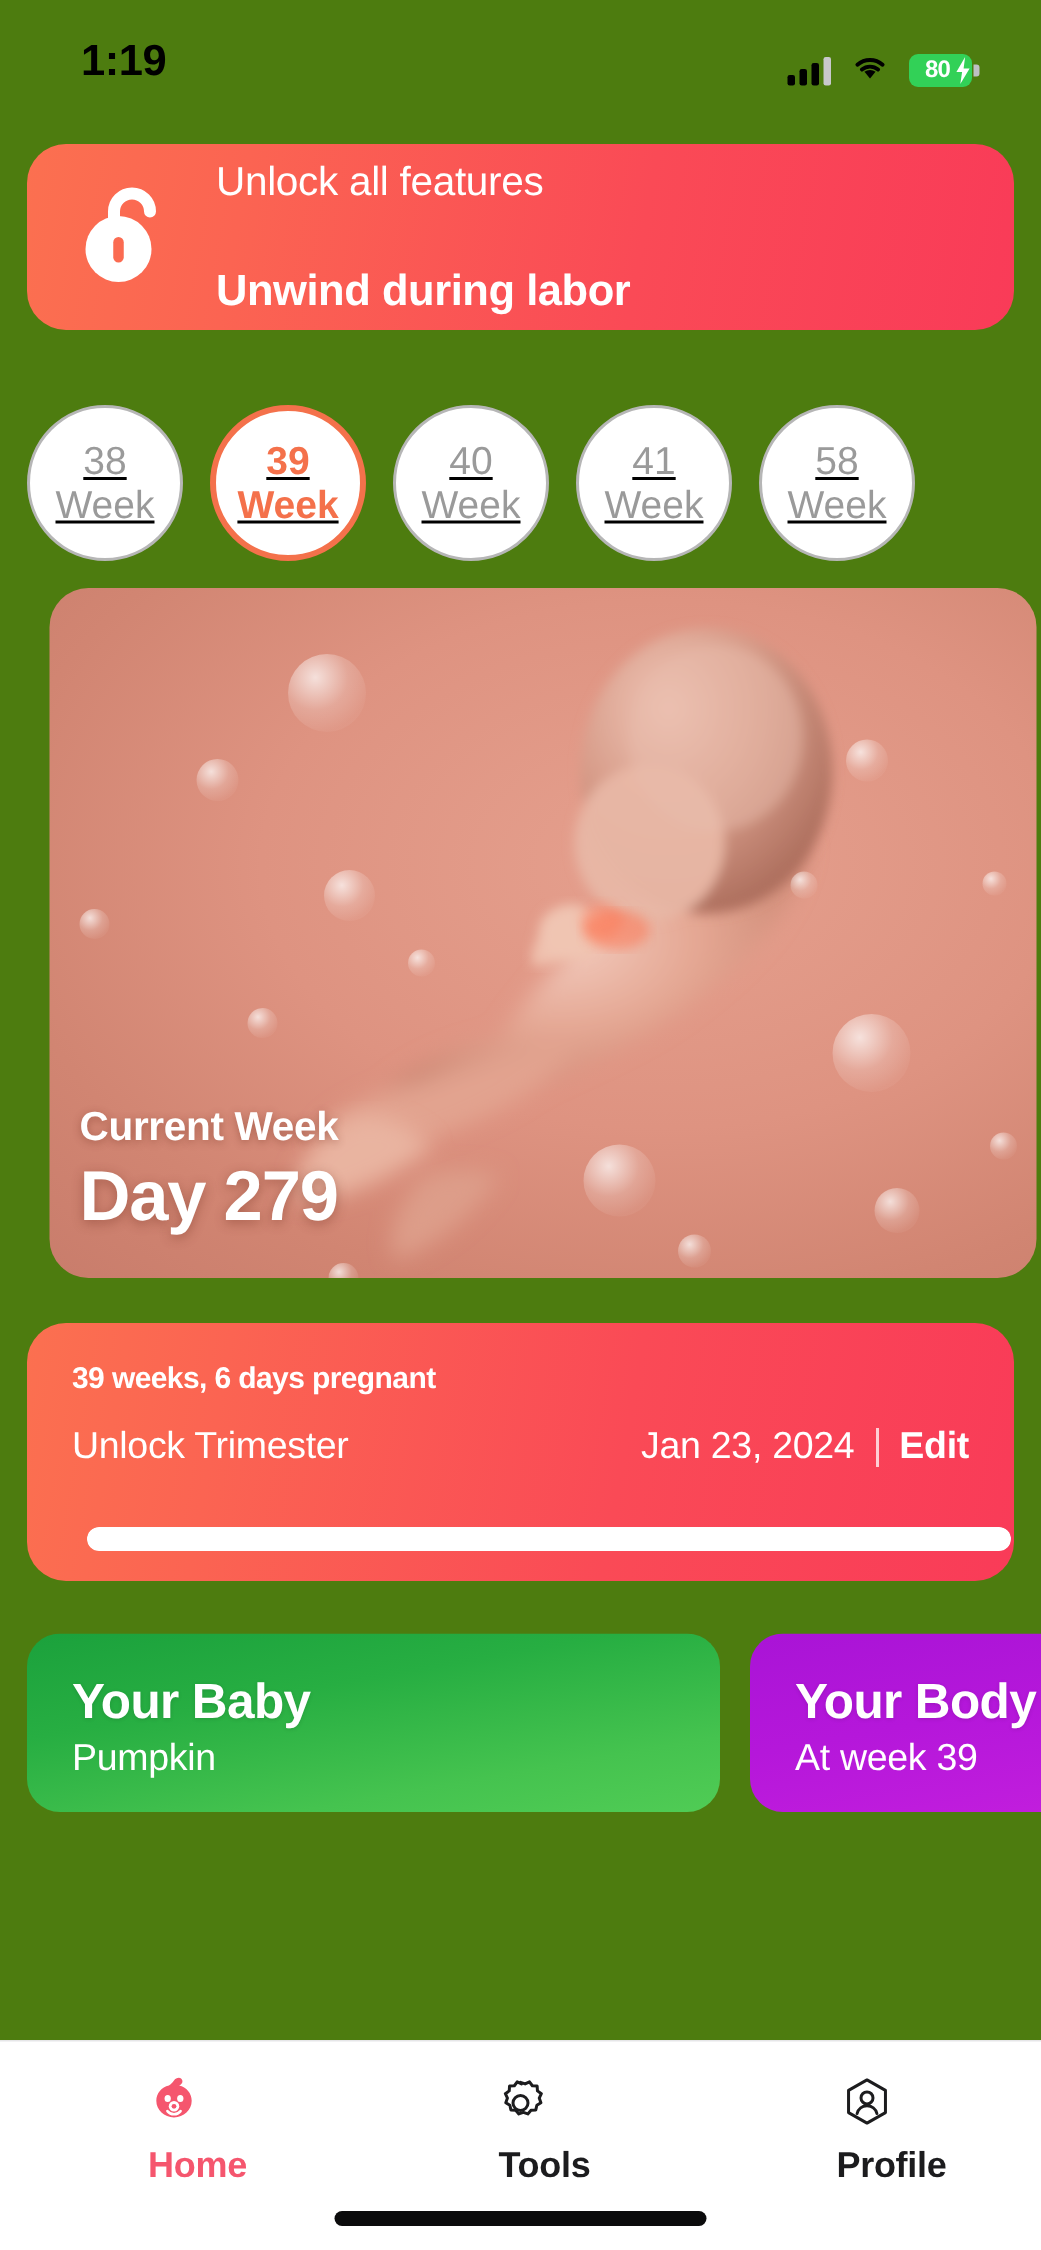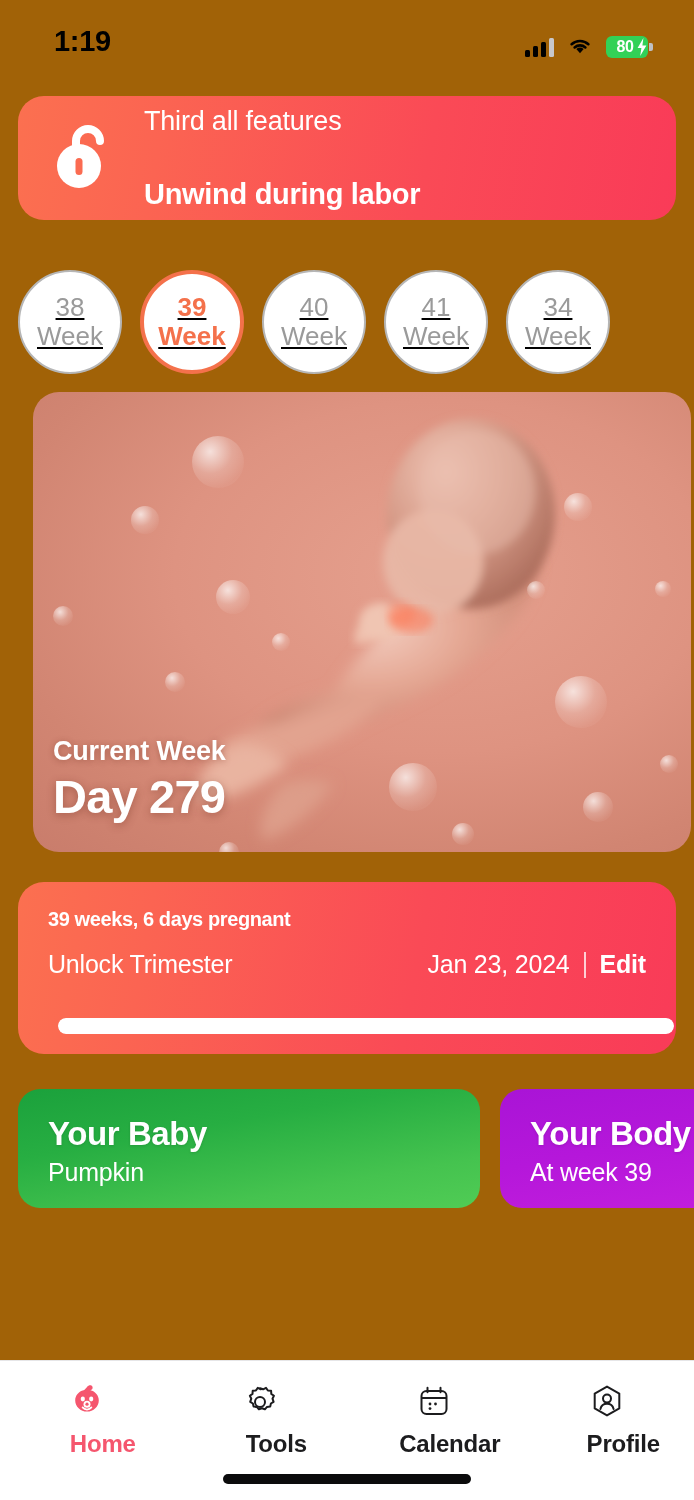--- a/index.html
+++ b/index.html
@@ -9,21 +9,21 @@
     height: 1500px;
     background: #ffffff;
     font-family: "Liberation Sans", sans-serif;
     overflow: hidden;
   }
 
   #app {
     position: relative;
     width: 694px;
     height: 1500px;
-    background: #a16207;
+    background: #4d7c0f;
   }
 
   
   .status-bar {
     position: absolute;
     top: 0; left: 0;
     width: 694px;
     height: 78px;
     display: flex;
     align-items: center;
@@ -358,21 +358,21 @@
 
   <div class="promo-banner">
     <span>
       <svg class="lock-icon" viewBox="0 0 58 70">
         <path d="M20 30 V20 a12 12 0 0 1 24 0" stroke="#fff" stroke-width="8" fill="none" stroke-linecap="round"></path>
         <circle cx="23" cy="45" r="22" fill="#fff"></circle>
         <rect x="19.5" y="37" width="7" height="17" rx="3.5" fill="#FB6B51"></rect>
       </svg>
     </span>
     <div class="promo-text">
-      <span class="promo-sub">Third all features</span>
+      <span class="promo-sub">Unlock all features</span>
       <span class="promo-title">Unwind during labor</span>
     </div>
   </div>
 
   <div class="week-strip">
     <div class="week-pill">
       <span class="wk-num">38</span>
       <span class="wk-label">Week</span>
     </div>
     <div class="week-pill active">
@@ -381,21 +381,21 @@
     </div>
     <div class="week-pill">
       <span class="wk-num">40</span>
       <span class="wk-label">Week</span>
     </div>
     <div class="week-pill">
       <span class="wk-num">41</span>
       <span class="wk-label">Week</span>
     </div>
     <div class="week-pill">
-      <span class="wk-num">34</span>
+      <span class="wk-num">58</span>
       <span class="wk-label">Week</span>
     </div>
   </div>
 
   <div class="hero">
     <svg viewBox="0 0 658 460" preserveAspectRatio="none">
       <defs>
         <radialGradient id="skinG" cx="45%" cy="35%" r="70%">
           <stop offset="0%" stop-color="#F3CDC0"></stop>
           <stop offset="45%" stop-color="#E4A692"></stop>
@@ -517,33 +517,20 @@
         <svg class="nav-icon" viewBox="0 0 38 38">
           <path d="M19 5.2 l3.1 1.1 2.9-1.4 1.9 2.6 3.2 0.2 0.2 3.2 2.6 1.9 -1.4 2.9 1.1 3.1 -2.7 1.7 -0.7 3.1
                    -3.2 0.3 -2.1 2.4 -3-1.1 -3 1.1 -2.1-2.4 -3.2-0.3 -0.7-3.1 -2.7-1.7 1.1-3.1 -1.4-2.9 2.6-1.9
                    0.2-3.2 3.2-0.2 1.9-2.6 2.9 1.4 Z" stroke="#1c1c1e" stroke-width="2" fill="none" stroke-linejoin="round"></path>
           <circle cx="19" cy="19" r="5" stroke="#1c1c1e" stroke-width="2" fill="none"></circle>
         </svg>
       </span>
       <span class="nav-label">Tools</span>
     </div>
 
-    <div class="nav-item">
-      <span>
-        <svg class="nav-icon" viewBox="0 0 38 38">
-          <rect x="6.5" y="8" width="25" height="23" rx="5" stroke="#1c1c1e" stroke-width="2" fill="none"></rect>
-          <path d="M6.5 15 H31.5" stroke="#1c1c1e" stroke-width="2"></path>
-          <path d="M12.5 4.8 V9.2 M25.5 4.8 V9.2" stroke="#1c1c1e" stroke-width="2" stroke-linecap="round"></path>
-          <circle cx="15" cy="21" r="1.4" fill="#1c1c1e"></circle>
-          <circle cx="20.5" cy="21" r="1.4" fill="#1c1c1e"></circle>
-          <circle cx="15" cy="25.6" r="1.4" fill="#1c1c1e"></circle>
-        </svg>
-      </span>
-      <span class="nav-label">Calendar</span>
-    </div>
 
     <div class="nav-item">
       <span>
         <svg class="nav-icon" viewBox="0 0 38 38">
           <path d="M19 3.6 L31.3 10.6 V25.4 L19 32.4 L6.7 25.4 V10.6 Z" stroke="#1c1c1e" stroke-width="2" fill="none" stroke-linejoin="round"></path>
           <circle cx="19" cy="15.6" r="4" stroke="#1c1c1e" stroke-width="2" fill="none"></circle>
           <path d="M12.4 26 a6.8 6.8 0 0 1 13.2 0" stroke="#1c1c1e" stroke-width="2" fill="none" stroke-linecap="round"></path>
         </svg>
       </span>
       <span class="nav-label">Profile</span>

